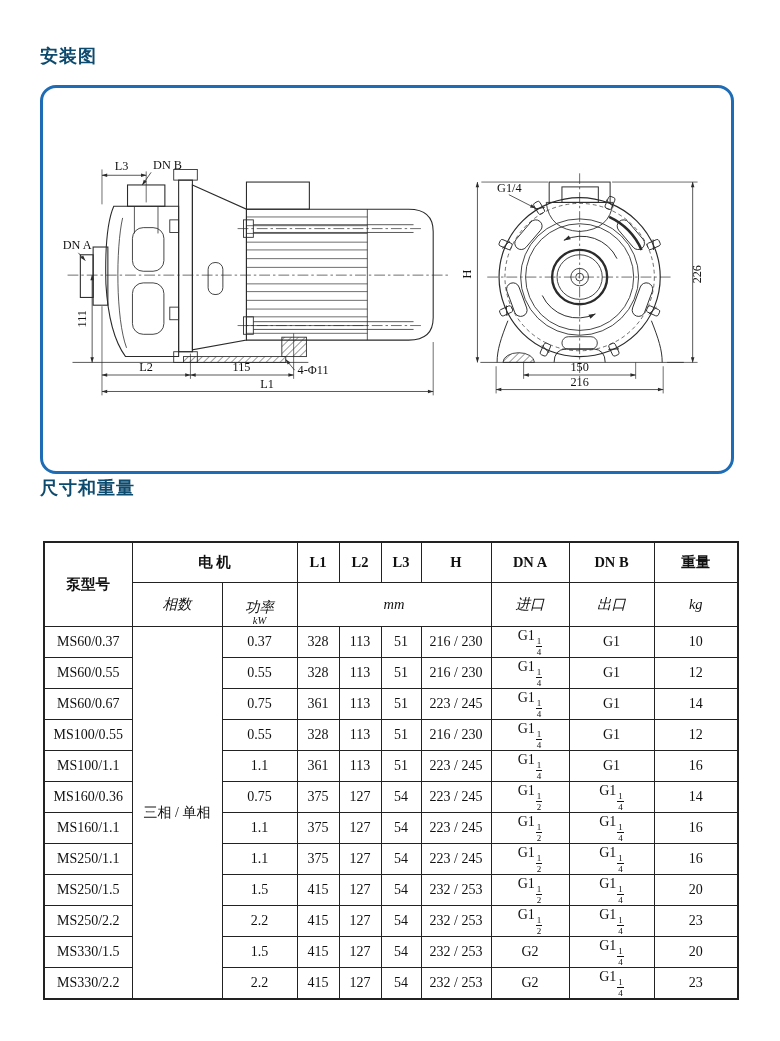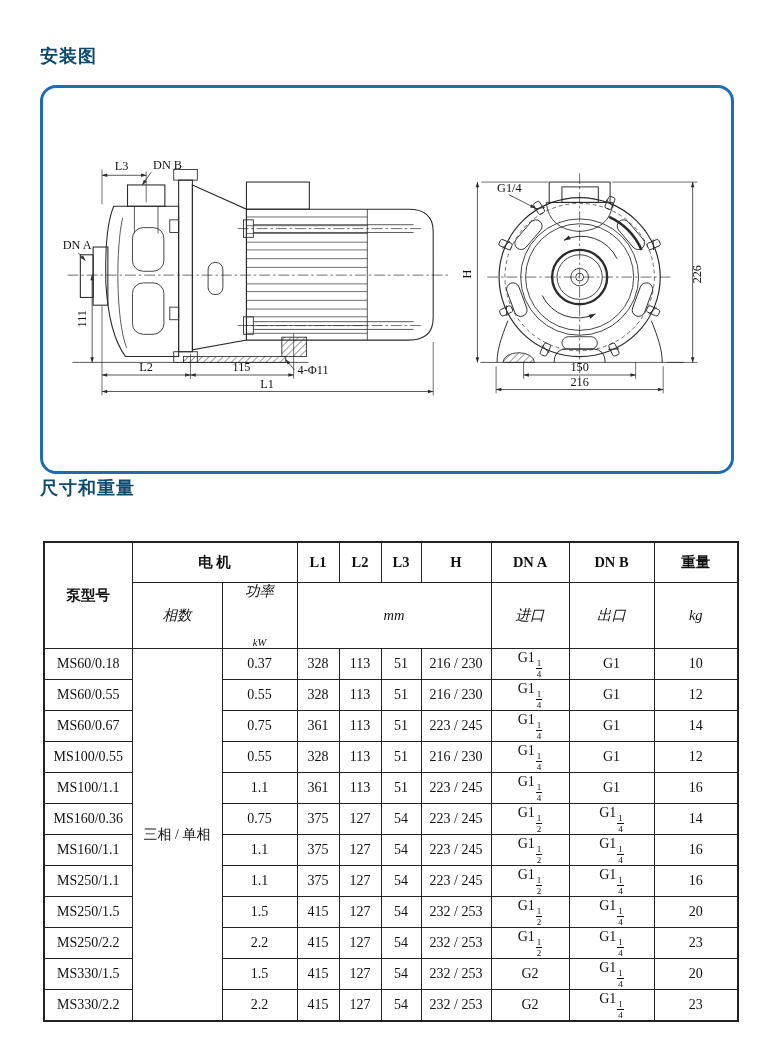--- a/index.html
+++ b/index.html
@@ -8,22 +8,22 @@
   #title1{top:44px;}
   #title2{top:476px;font-family:Liberation Mono, monospace;}
   .diagram-box{position:absolute;left:40px;top:85px;width:694px;height:389px;border:3px solid #1e6cb5;border-radius:16px;box-sizing:border-box;background:#fff;overflow:hidden;}
   .diagram-box svg{display:block;width:100%;height:100%;}
   svg text{font-family:"Liberation Serif","DejaVu Serif",serif;font-size:12.5px;fill:#111;stroke:none;}
   table{position:absolute;left:43px;top:541px;border-collapse:collapse;table-layout:fixed;width:694px;font-size:14px;border:2px solid #222;}
   th,td{border:1px solid #222;text-align:center;vertical-align:middle;padding:0;font-weight:normal;overflow:hidden;}
   thead tr.h1 th{height:39px;font-size:14.5px;font-weight:bold;}
   thead tr.h2 th{height:37px;font-size:14.5px;font-style:italic;}
   tbody td{height:30px;}
-  .unit{font-size:10.5px;line-height:1;margin-top:38px;}
-  .power-h div:first-child{line-height:1.15;}
+  .unit{font-size:10.5px;line-height:1;}
+  .power-h div:first-child{line-height:1.15;margin-top:16px;}
   .frac{display:inline-flex;flex-direction:column;font-size:9px;line-height:1;vertical-align:-0.42em;margin-left:1px;text-align:center;}
   .frac .num{border-bottom:1px solid #111;padding:0 1px 0.5px;}
   .frac .den{padding:0.5px 1px 0;}
 </style>
 </head>
 <body>
 
 <div class="title" id="title1">安装图</div>
 
 <div class="diagram-box">
@@ -266,21 +266,21 @@
         <div class="unit">kW</div>
       </th>
       <th colspan="4">mm</th>
       <th>进口</th>
       <th>出口</th>
       <th>kg</th>
     </tr>
   </thead>
   <tbody>
       <tr>
-        <td>MS60/0.18</td>
+        <td>MS60/0.37</td>
         <td rowspan="12">三相 / 单相</td>
         <td>0.37</td>
         <td>328</td>
         <td>113</td>
         <td>51</td>
         <td>216 / 230</td>
         <td>G1<span class="frac">
             <span class="num">1</span>
             <span class="den">4</span>
           </span></td>

